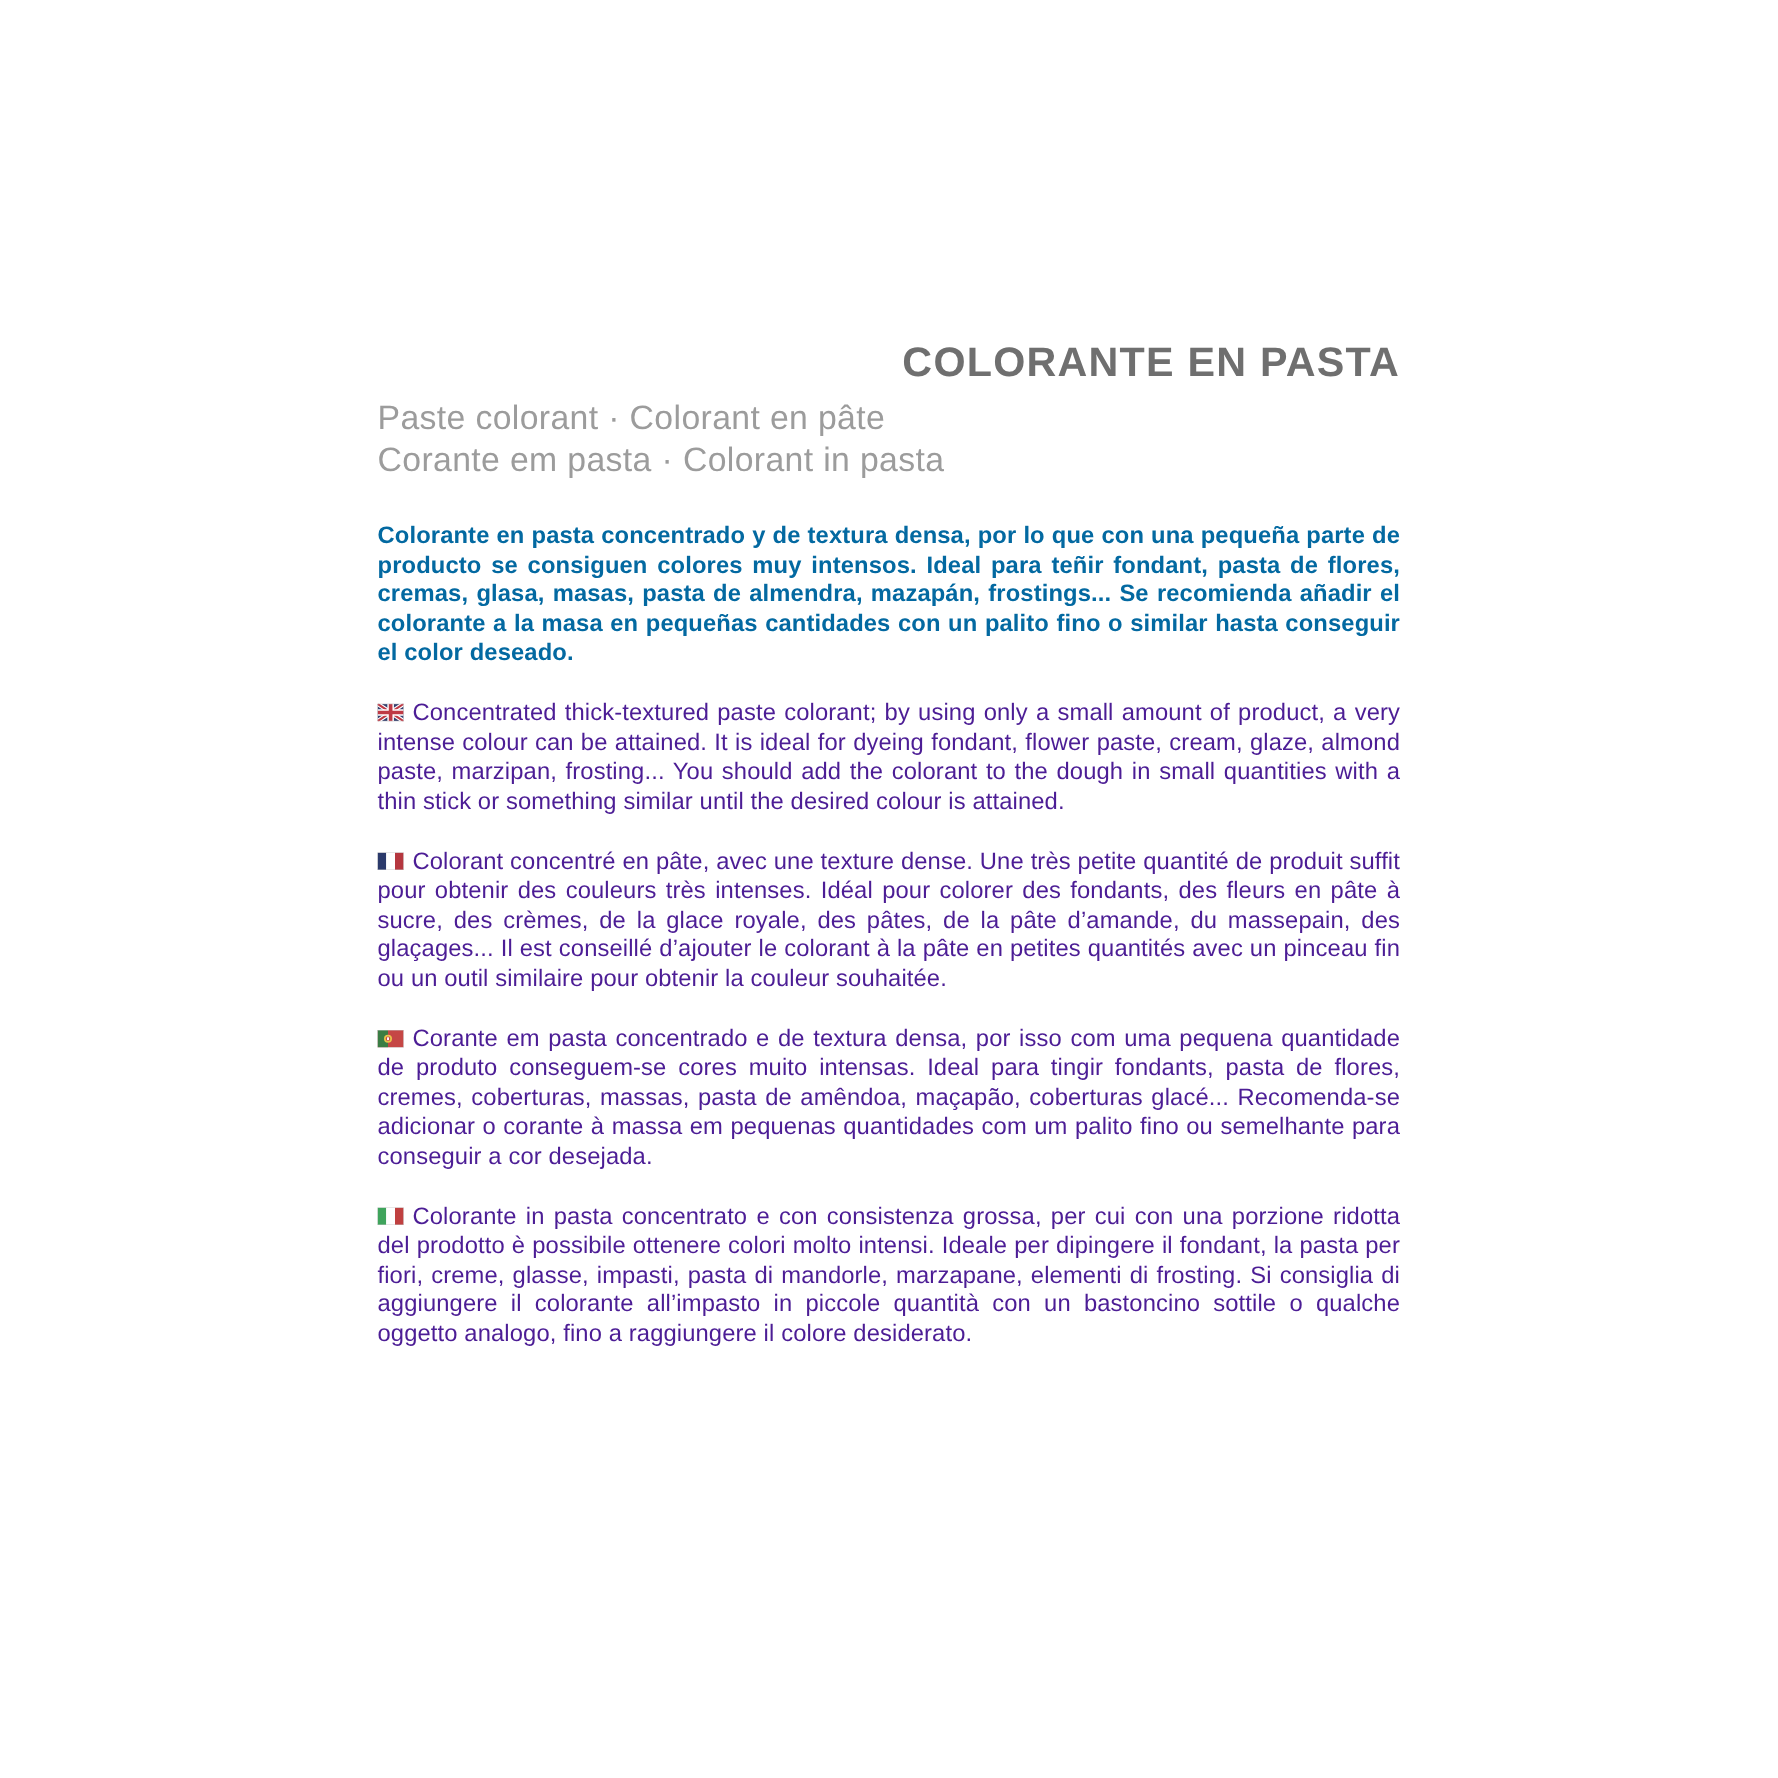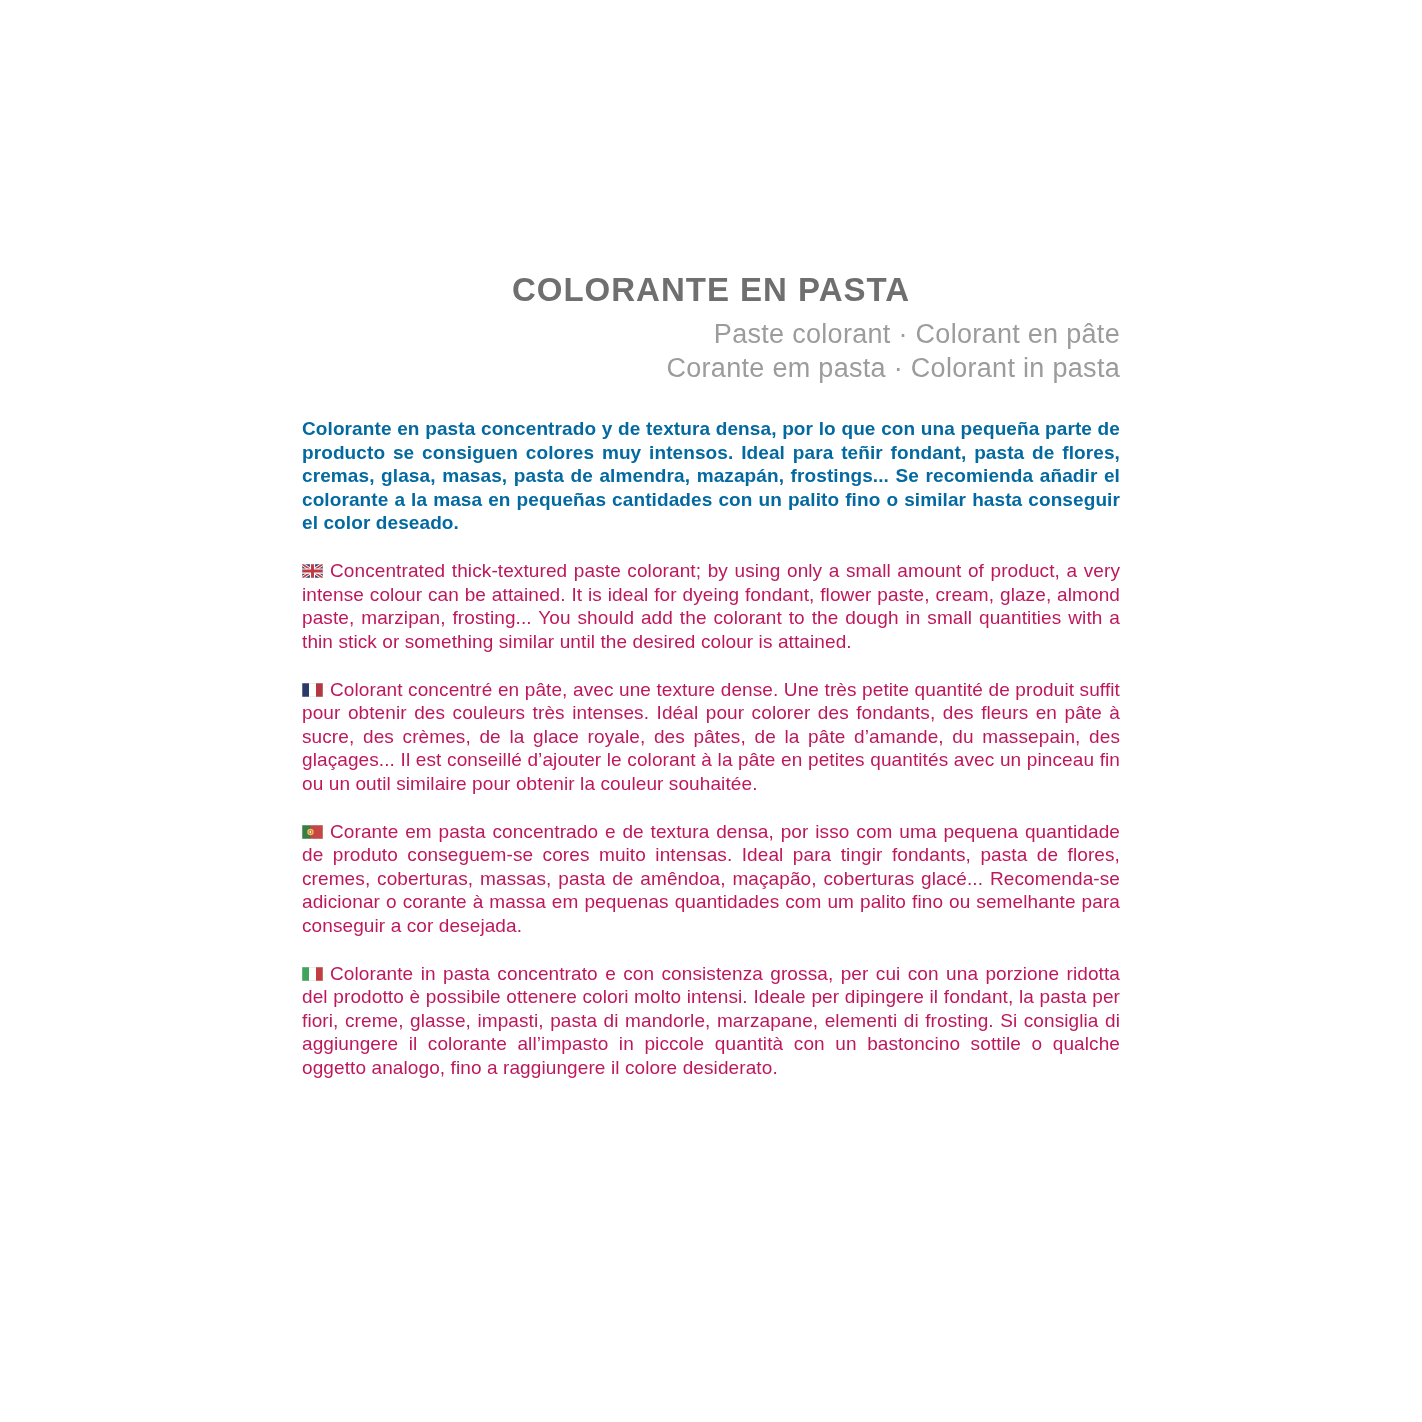--- a/index.html
+++ b/index.html
@@ -19,43 +19,43 @@
     overflow: hidden;
   }
   .content {
     position: absolute;
     left: 302px;
     top: 272px;
     width: 818px;
   }
   .title {
     margin: 0;
-    text-align: center;
+    text-align: right;
     font-size: 33px;
     font-weight: 700;
     letter-spacing: 1px;
     color: #6f6f6f;
     line-height: 1.1;
   }
   .subtitle-block { margin-top: 9px; }
   .subtitle {
     margin: 0;
-    text-align: right;
+    text-align: left;
     font-size: 27px;
     font-weight: 300;
     color: #9c9c9c;
     line-height: 34px;
     letter-spacing: 0.3px;
   }
   .body-block { margin-top: 32px; }
   .para {
     margin: 0 0 25px 0;
     font-size: 19px;
     line-height: 23.4px;
-    color: #be185d;
+    color: #4c1d95;
     text-align: justify;
     letter-spacing: 0.1px;
   }
   .para-es {
     font-weight: 700;
     color: #0369a1;
   }
   .flag {
     display: inline-block;
     width: 21px;

